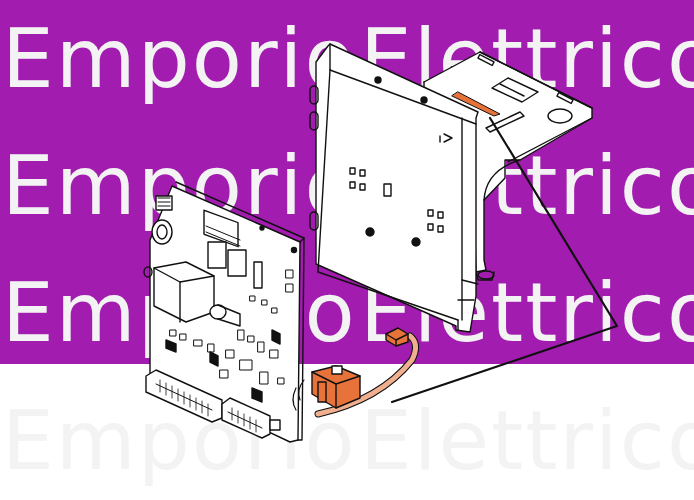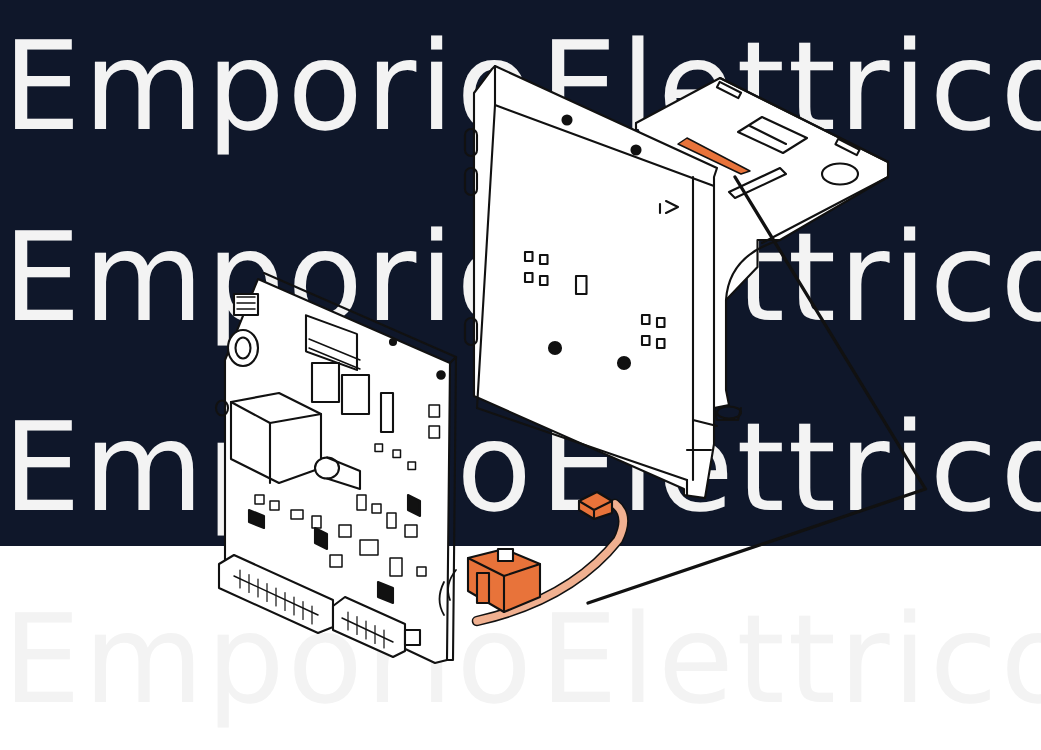--- a/index.html
+++ b/index.html
@@ -1,17 +1,17 @@
 <!DOCTYPE html>
 <html><head>
 <meta charset="utf-8">
 <style>
   html, body { margin: 0; padding: 0; background: #ffffff; }
   body { width: 694px; height: 500px; overflow: hidden; position: relative; font-family: "Liberation Sans", sans-serif; }
-  .stage { position: absolute; left: 0; top: 0; width: 694px; height: 364px; background: #0f172a; }
+  .stage { position: absolute; left: 0; top: 0; width: 694px; height: 364px; background: #a21caf; }
   .watermark { position: absolute; left: 0; width: 694px; font-family: "DejaVu Sans", sans-serif; font-size: 82px; color: #f3f3f3; letter-spacing: 2px; white-space: nowrap; line-height: 1; user-select: none; }
   .wm-row-1 { top: 18px; }
   .wm-row-2 { top: 145px; }
   .wm-row-3 { top: 272px; }
   .wm-row-4 { top: 400px; }
   .wm-word { position: absolute; }
   .wm-left { left: 2px; }
   .wm-right { left: 360px; }
   svg.drawing { position: absolute; left: 0; top: 0; }
 </style>

